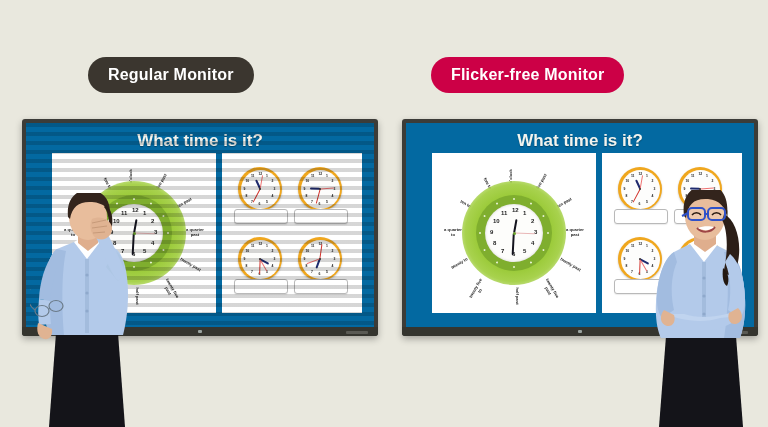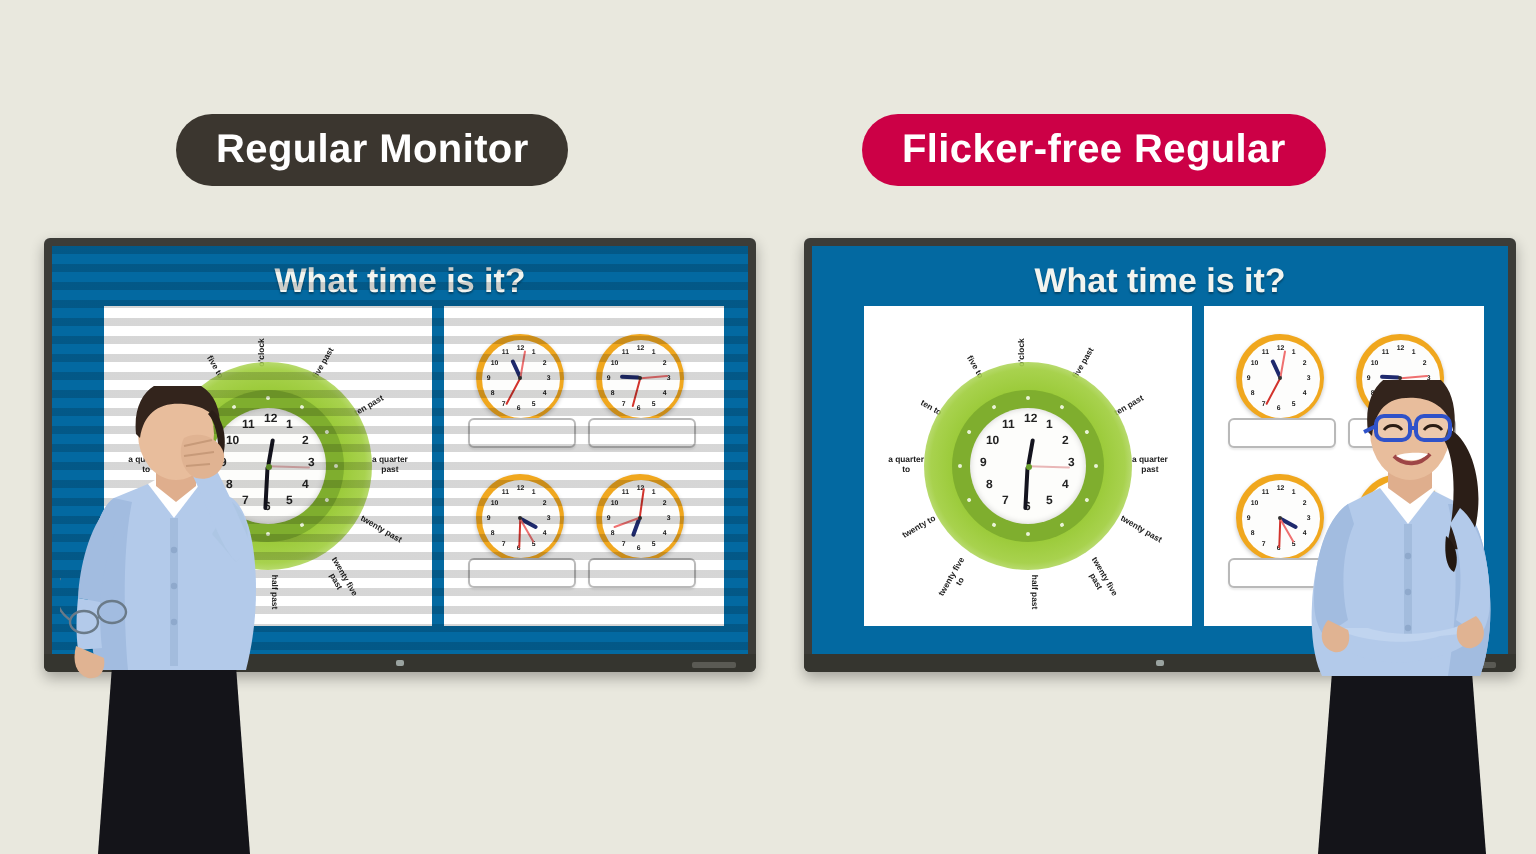--- a/index.html
+++ b/index.html
@@ -11,21 +11,21 @@
   }
   .stage{position:absolute;inset:0;}
 
   
   .pill{
     position:absolute;
     height:36px;
     border-radius:18px;
     display:flex;align-items:center;justify-content:center;
     color:#fff;
-    font-size:20px;
+    font-size:16px;
     font-weight:bold;
     letter-spacing:.2px;
     white-space:nowrap;
     padding:0 20px;
     box-sizing:border-box;
   }
   #pill-regular{left:88px;top:57px;background:#3b362f;}
   #pill-flicker{left:431px;top:57px;background:#cc0046;}
 
   
@@ -134,21 +134,21 @@
   
   .person{position:absolute;}
 </style>
 </head>
 <body>
 
 <div class="stage">
 
   <div class="pill" id="pill-regular">Regular Monitor</div>
 
-  <div class="pill" id="pill-flicker">Flicker-free Regular</div>
+  <div class="pill" id="pill-flicker">Flicker-free Monitor</div>
 
   <div class="monitor" id="mon-left" style="left:22px;top:119px;width:356px;height:217px;">
     <div class="mon-body"></div>
     <div class="mon-inner">
       <div class="screen-title">What time is it?</div>
 
       <div class="panel" id="L-panel-a" style="left:26px;top:30px;width:164px;height:160px;">
         <div class="bigclock" id="L-big" style="width:150px;height:150px;">
             <div class="radlbl" style="transform: rotate(-90deg) translate(52px, 0px) rotate(0deg) translate(0px, -50%);">o'clock</div>
             <div class="radlbl" style="transform: rotate(-60deg) translate(52px, 0px) rotate(0deg) translate(0px, -50%);">five past</div>

